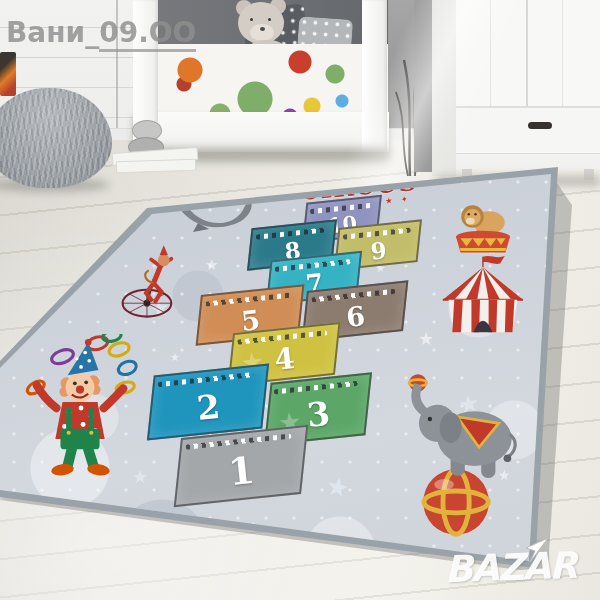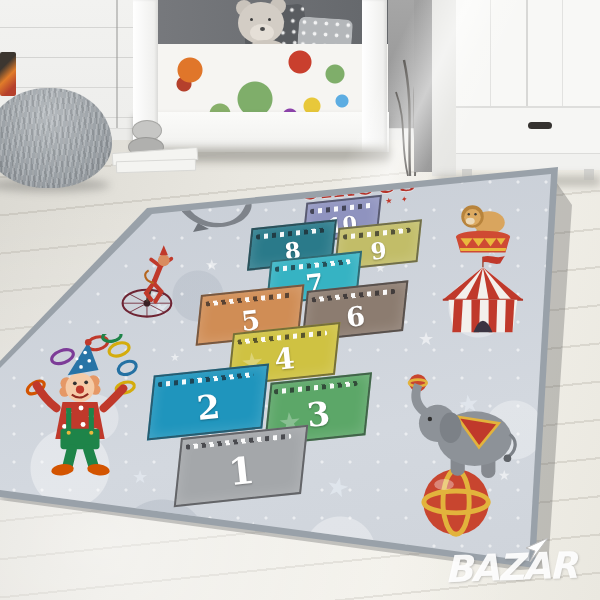--- a/index.html
+++ b/index.html
@@ -408,20 +408,21 @@
         </div>
       </div>
     <div class="sq sq1" style="background-color: rgb(164, 167, 170);">
         <div class="inner">
           <div class="dashes"></div>
           <div class="num">1</div>
         </div>
       </div>
   </div>
 
+  <div class="abs wm"><span>Вани_</span><span class="ul">09.ОО</span></div>
   <div class="abs logo">
     <span class="txt">BAZAR</span>
     <svg width="30" height="30" viewBox="0 0 30 30">
       <polygon points="26,2 8,26 13,15 4,12" fill="#ffffff" stroke="#bdbdbd" stroke-width="1"></polygon>
     </svg>
   </div>
 
 </div>
 
 </body></html>

